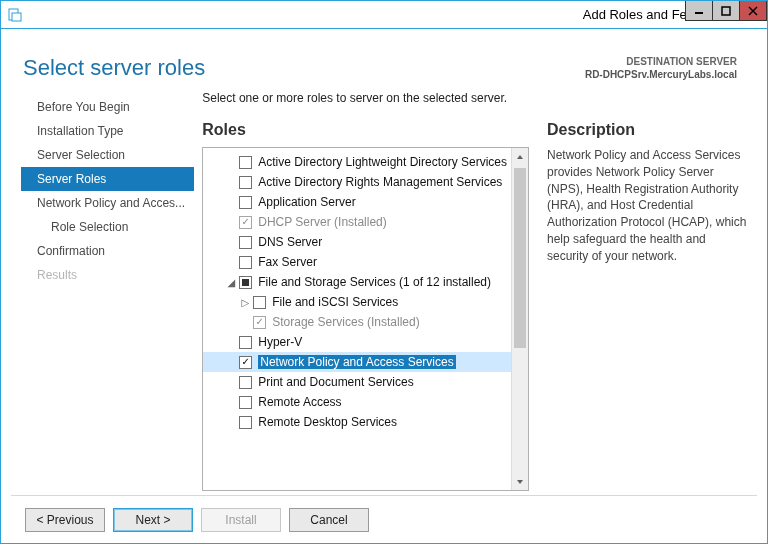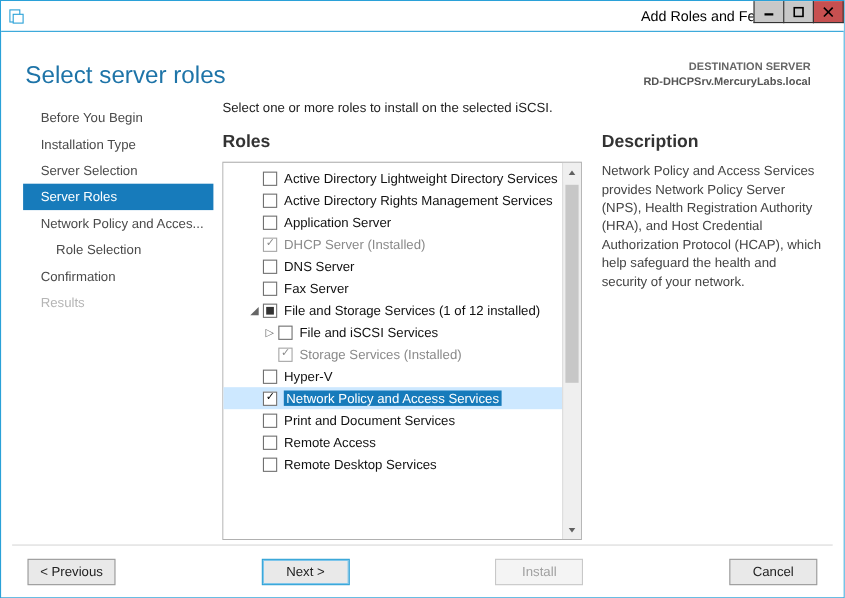--- a/index.html
+++ b/index.html
@@ -40,21 +40,21 @@
   .role-row .cb.checked-disabled { border-color:#a6a6a6; color:#8a8a8a; }
   .role-row .cb.partial::after { content:""; width:7px; height:7px; background:#333; }
   .role-row .label { color: #111; font-size: 12px; white-space: nowrap; }
   .role-row .label.disabled { color: #8a8a8a; }
   .role-row.selected { background: #cde8ff; }
   .role-row.selected .label.sel-text { background: #177bbb; color: #fff; padding: 0 2px; }
   .indent-1 { padding-left: 22px; text-align: center; }
   .indent-2 { padding-left: 36px; }
   .desc-col { width: 200px; }
   .desc-text { color: #444; font-size: 12px; line-height: 1.4; }
-  .footer { height: 48px; border-top: 1px solid #d8d8d8; display: flex; align-items: center; justify-content: space-between; padding: 0 14px; gap: 8px; margin-top: 4px; }
+  .footer { height: 48px; border-top: 1px solid #d8d8d8; display: flex; align-items: center; justify-content: flex-start; padding: 0 14px; gap: 8px; margin-top: 4px; }
   .btn { min-width: 80px; height: 24px; border: 1px solid #9a9a9a; background: #e9e9e9; font-size: 12px; color: #222; padding: 0 10px; cursor: pointer; }
   .btn:disabled { color: #a0a0a0; border-color: #c8c8c8; background: #f4f4f4; cursor: default; }
   .btn.default { border-color: #2aa1d8; box-shadow: inset 0 0 0 1px #7fc6eb; }
   svg { display:block; }
 </style>
 </head>
 <body>
 
 <div class="window">
   <div class="titlebar">
@@ -100,21 +100,21 @@
           <div class="nav-item">Installation Type</div>
           <div class="nav-item">Server Selection</div>
           <div class="nav-item active">Server Roles</div>
           <div class="nav-item">Network Policy and Acces...</div>
           <div class="nav-item sub">Role Selection</div>
           <div class="nav-item">Confirmation</div>
           <div class="nav-item disabled">Results</div>
         </div>
 
       <div class="panel">
-        <div class="instruction">Select one or more roles to install on the selected iSCSI.</div>
+        <div class="instruction">Select one or more roles to server on the selected server.</div>
         <div class="columns">
           <div class="roles-col">
             <div class="col-heading">Roles</div>
             <div class="listbox">
               <div class="list-inner" id="roles-list">
                   <div class="role-row indent-1">
                     <span class="arrow"></span>
                     <span class="cb "></span>
                     <span class="label">Active Directory Lightweight Directory Services</span>
                   </div>

